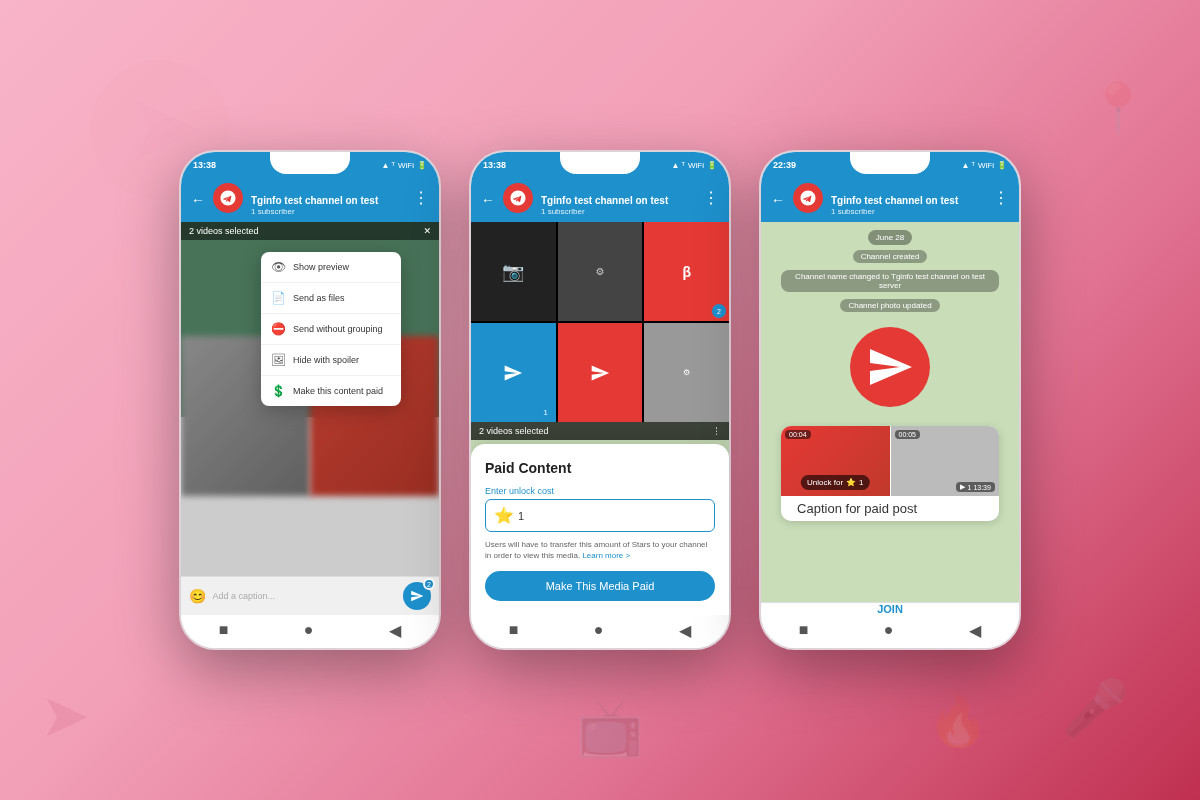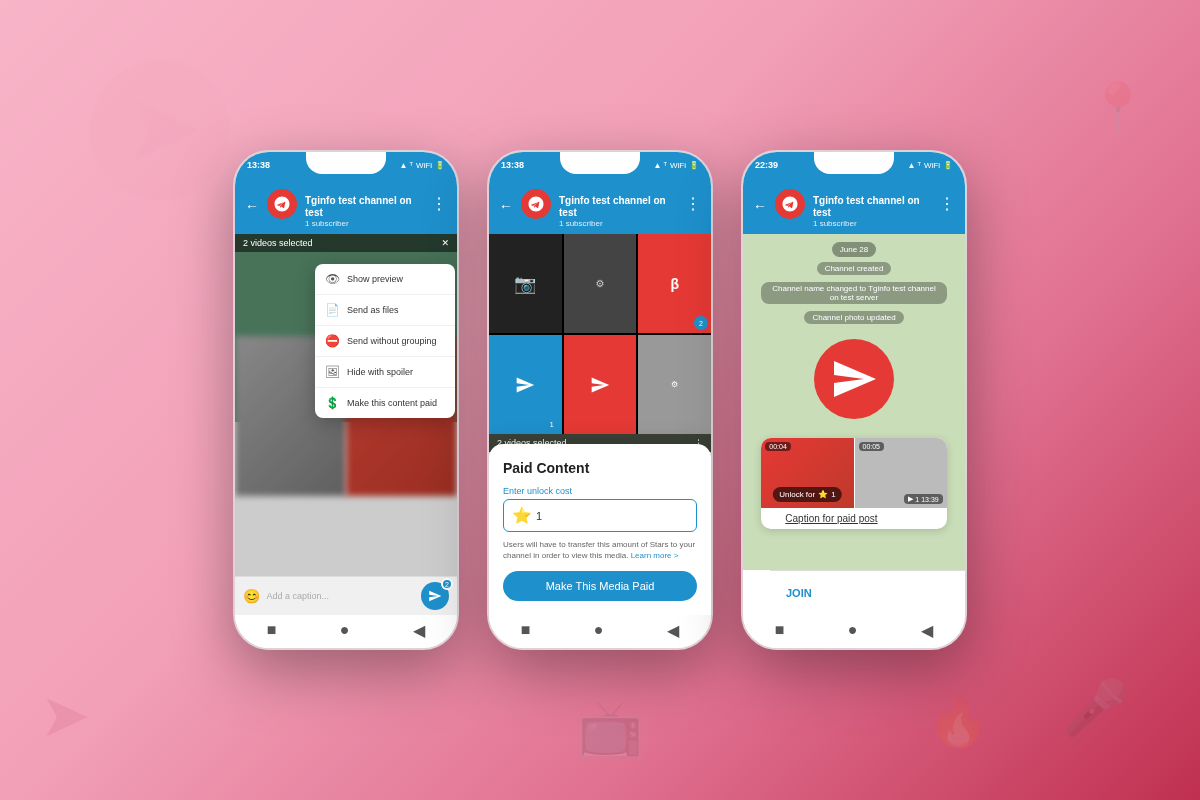--- a/index.html
+++ b/index.html
@@ -20,21 +20,21 @@
       display: flex;
       align-items: center;
       justify-content: center;
       gap: 28px;
       position: relative;
       z-index: 2;
     }
 
     
     .phone {
-      width: 226px;
+      width: 262px;
       height: 500px;
       background: #fff;
       border-radius: 36px;
       position: relative;
       box-shadow: 0 20px 60px rgba(0,0,0,0.35);
       overflow: hidden;
       border: 2px solid #e0d0d8;
       display: flex;
       flex-direction: column;
     }
@@ -484,35 +484,34 @@
       color: #fff;
       font-size: 7px;
       padding: 1px 4px;
       border-radius: 4px;
       display: flex;
       align-items: center;
       gap: 2px;
     }
 
     .paid-caption {
-      font-size: 10px;
+      font-size: 13px;
       color: #333;
-      padding: 5px 24px;
-      text-decoration: underline;
+      padding: 5px 16px;
     }
 
     .join-bar {
       background: #fff;
       border-top: 1px solid #ddd;
-      padding: 16px;
+      padding: 0;
+      text-align: center;
       color: #1e90cc;
       font-size: 11px;
       font-weight: 600;
       cursor: pointer;
-      margin-left: 27px;
     }
 
     .deco-biglogo {
       position: absolute;
       top: 50px;
       left: 80px;
       opacity: 0.1;
     }
   </style>
 </head>

